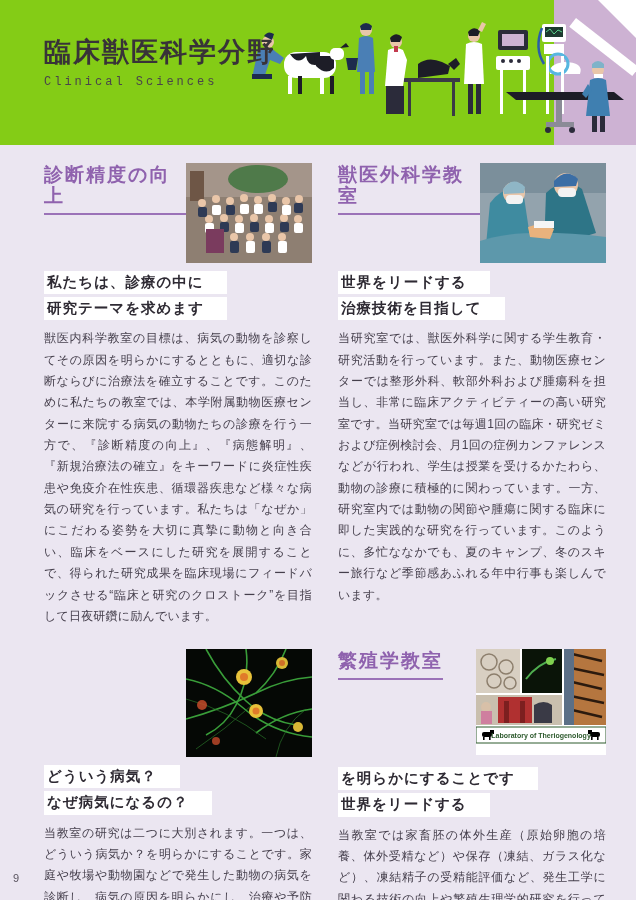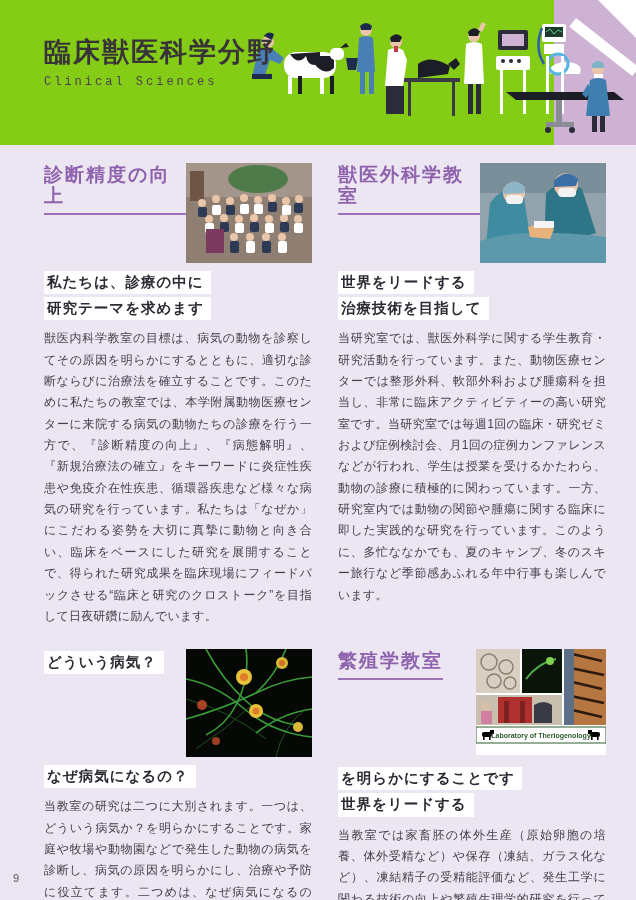--- a/index.html
+++ b/index.html
@@ -35,21 +35,21 @@
   }
   .sec-title{
     width:fit-content;margin:2px 0 10px 0;padding-bottom:6px;
     font-size:19px;font-weight:bold;color:#8f62ae;letter-spacing:2px;
     border-bottom:2px solid #9b72b8;line-height:1.1;
   }
   .catch{margin:2px 0 8px 0;}
   .catch-line{
     display:table;background:#ffffff;color:#2e2a33;font-weight:bold;
     font-size:14.5px;letter-spacing:1px;line-height:1.25;
-    padding:2px 7px 3px 3px;margin:0 0 3px 0;white-space:nowrap;text-align:right;
+    padding:2px 23px 3px 3px;margin:0 0 3px 0;white-space:nowrap;text-align:right;
   }
   .body-text{
     margin:4px 0 0 0;font-size:12px;line-height:1.78;color:#453f4c;
     text-align:justify;letter-spacing:0.2px;
   }
   
   .page-num{
     position:absolute;left:13px;bottom:16px;font-size:11px;color:#5a5560;
   }
 </style>

